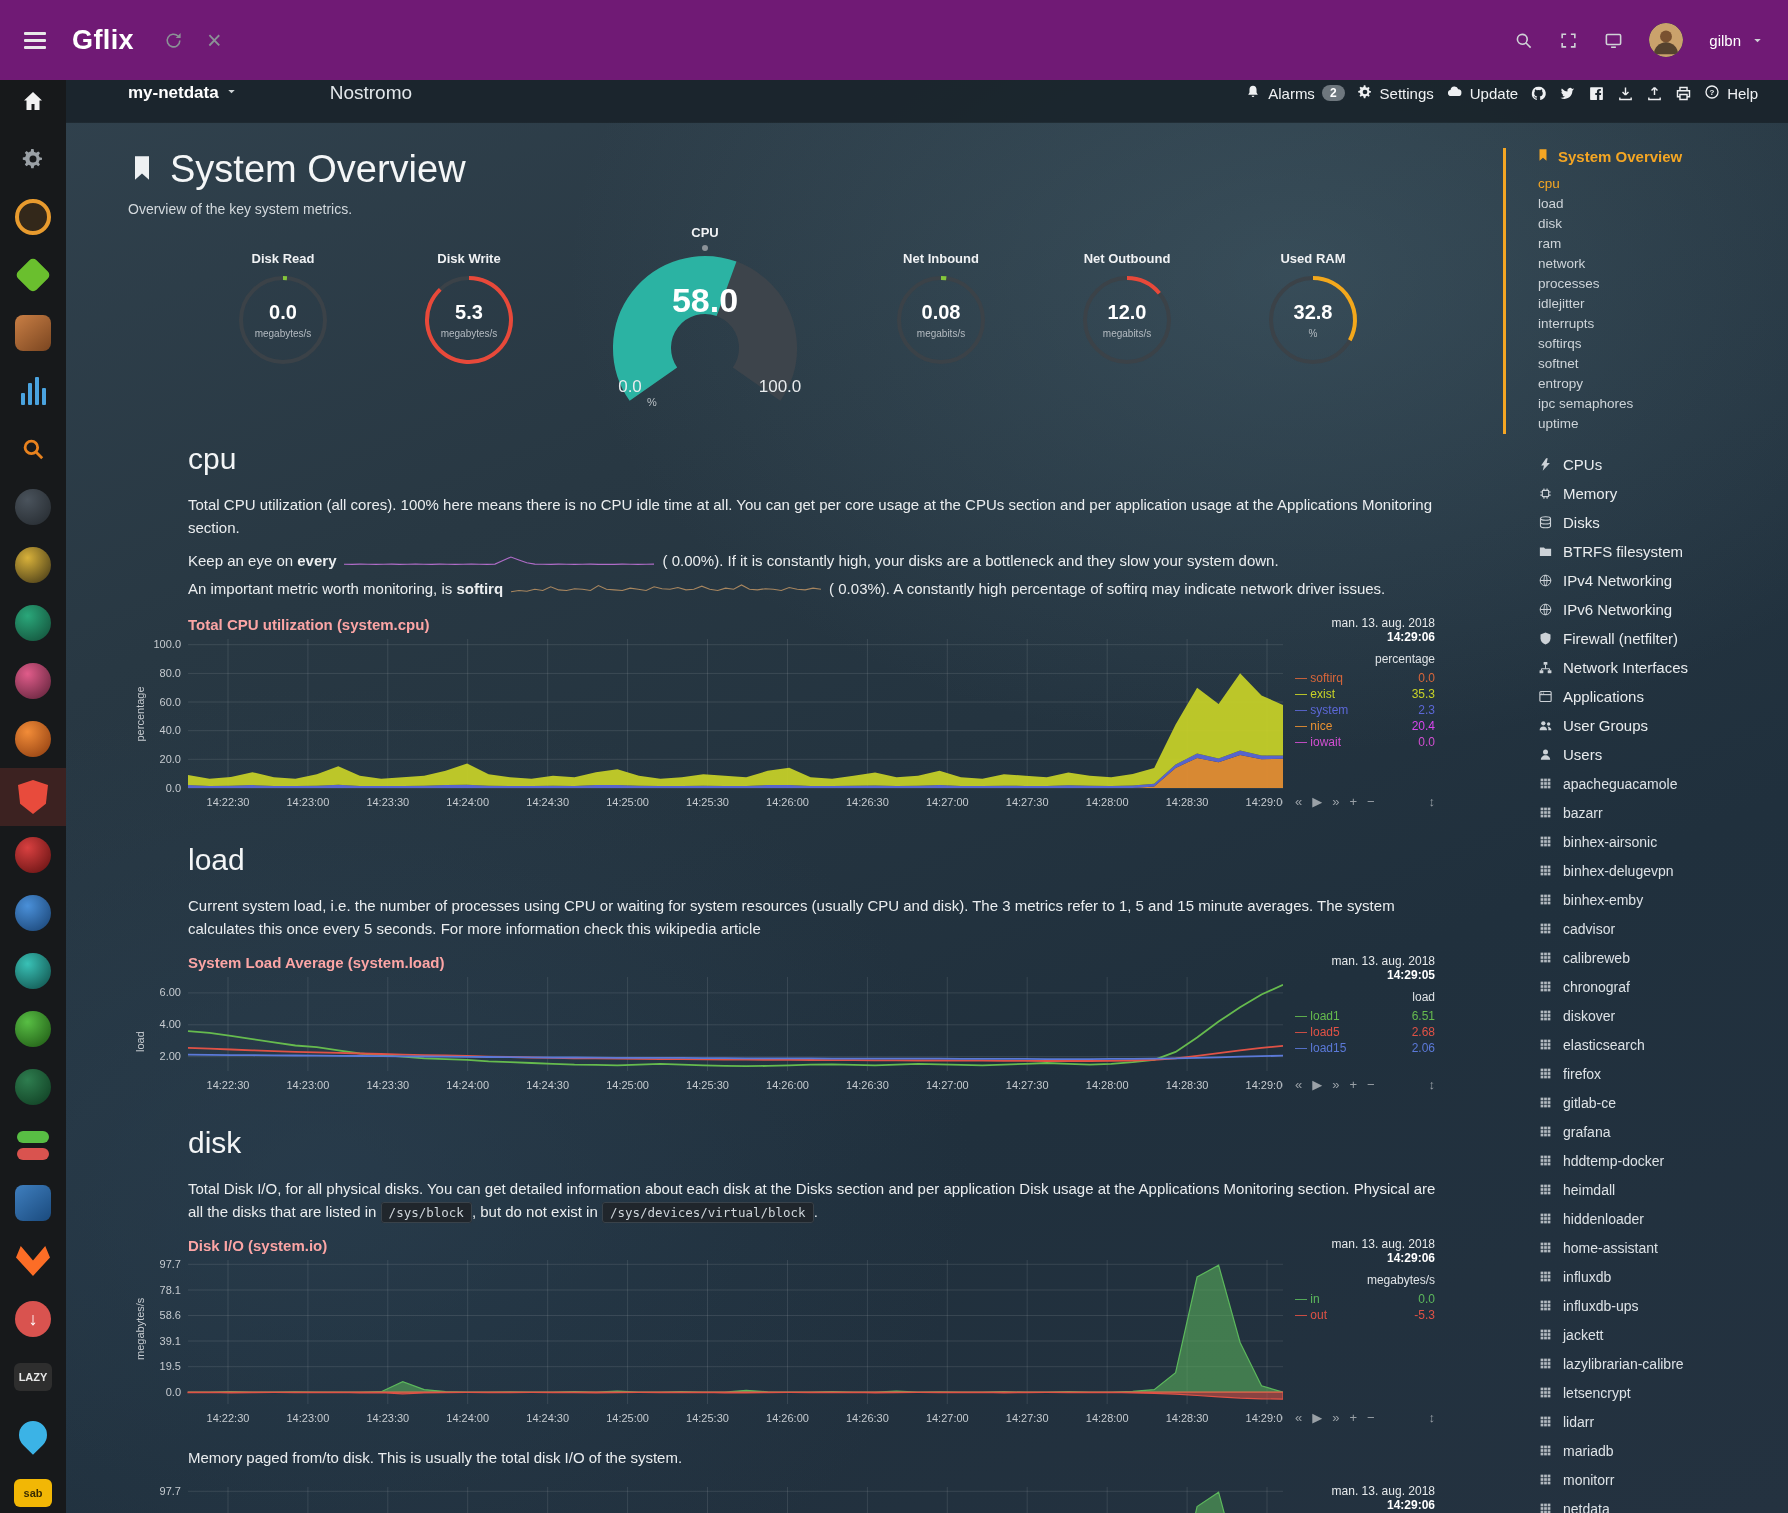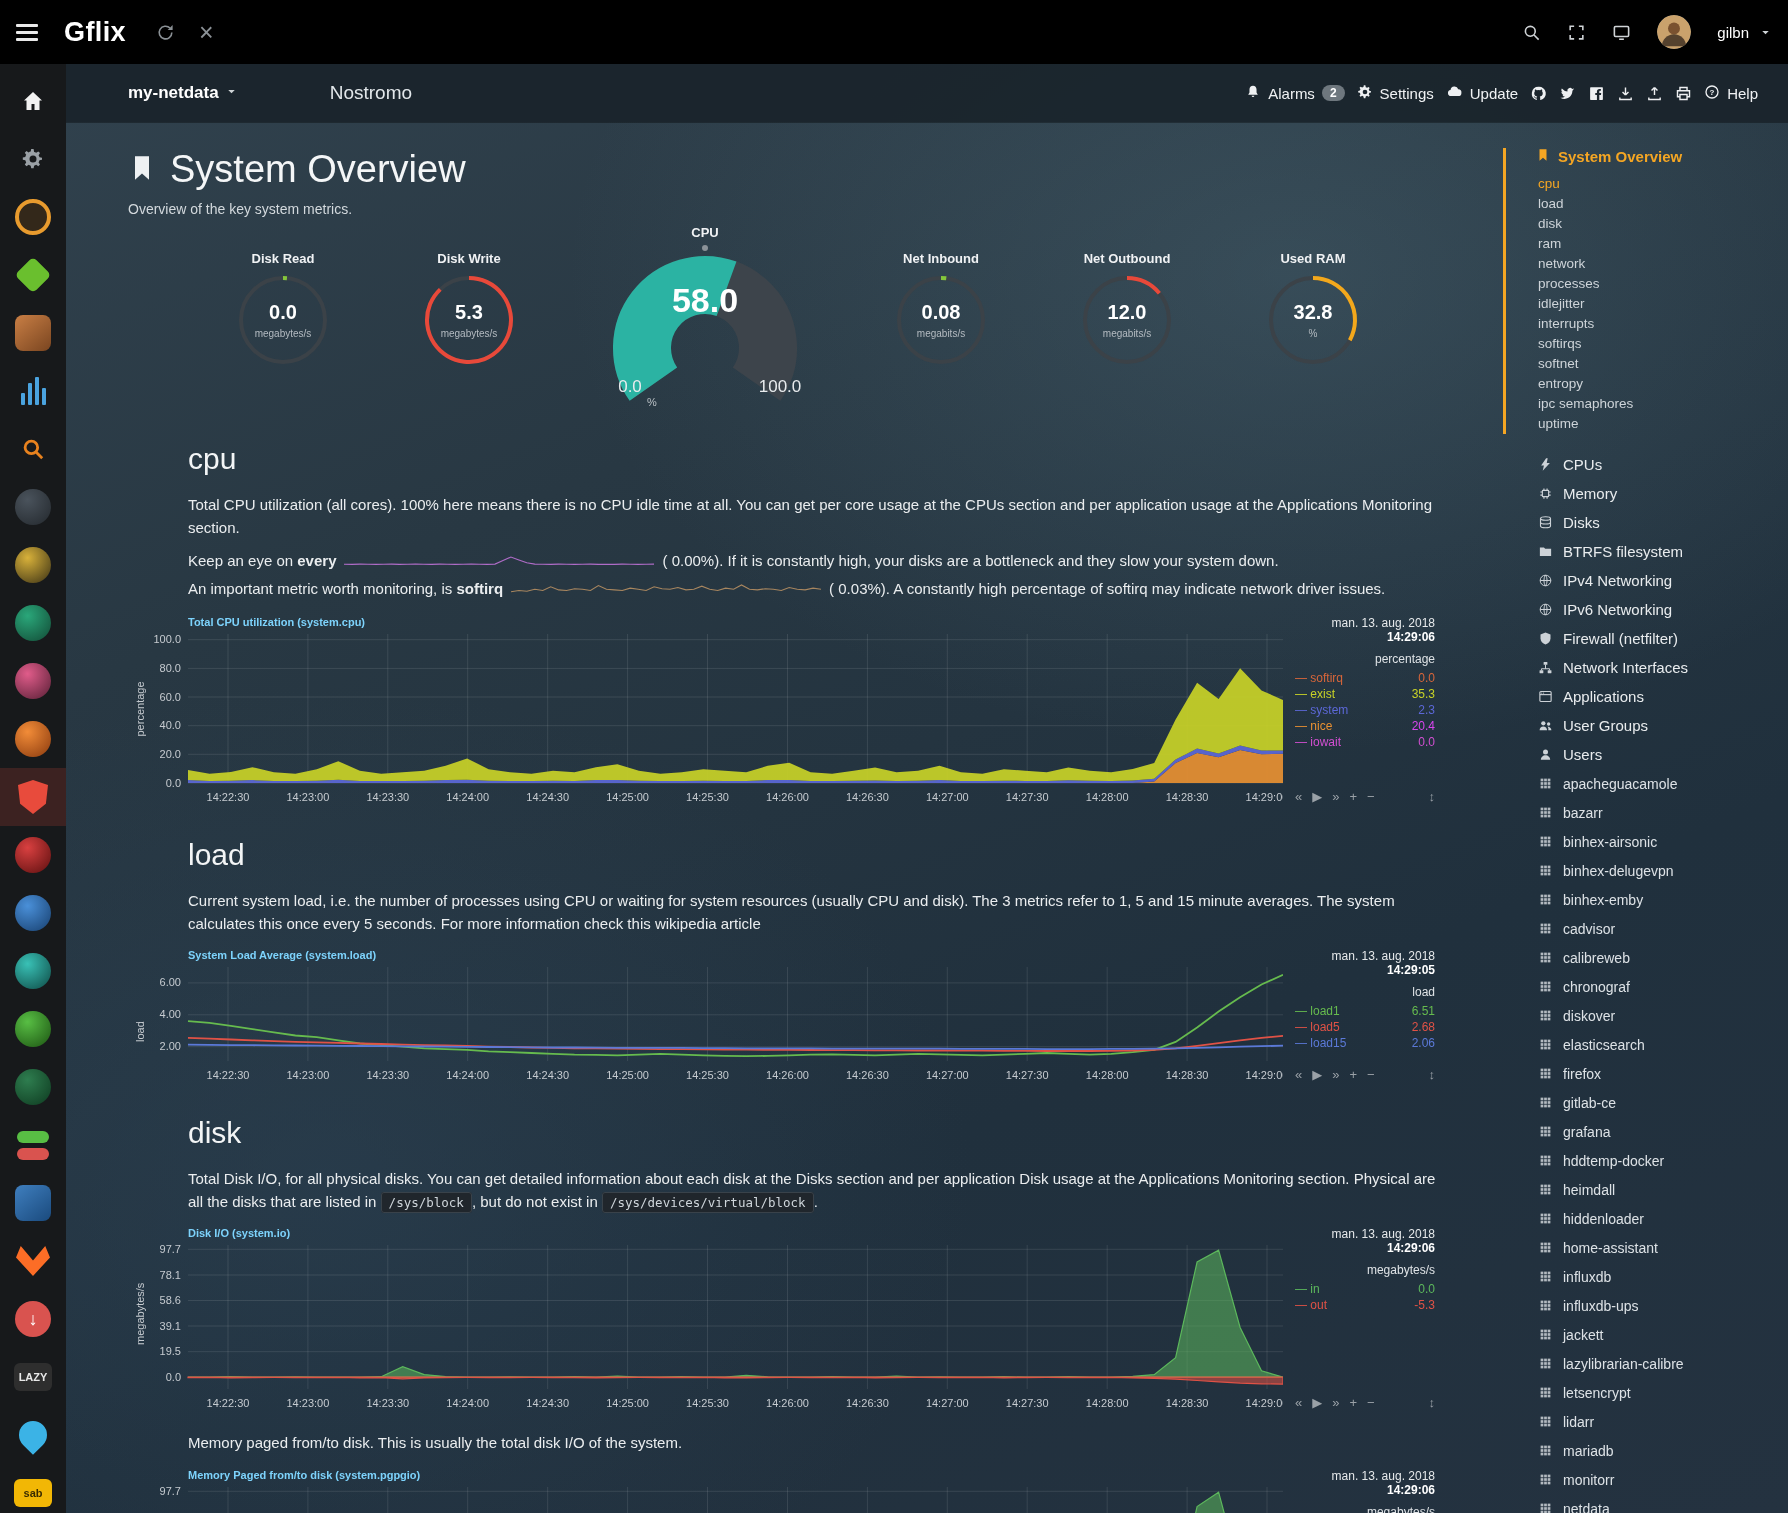--- a/index.html
+++ b/index.html
@@ -3,22 +3,22 @@
 <meta charset="utf-8">
 <style>
   html,body{margin:0;padding:0;width:1788px;height:1513px;overflow:hidden;
     font-family:"Liberation Sans",sans-serif;color:#e6e9eb;background:#1f2c38;}
   .bg{position:absolute;inset:0;
     background:
       radial-gradient(1200px 800px at 72% 18%, rgba(86,116,130,0.35), transparent 60%),
       radial-gradient(1000px 760px at 18% 78%, rgba(44,66,84,0.55), transparent 65%),
       linear-gradient(158deg,#32434f 0%,#283843 32%,#20303d 68%,#243240 100%);}
   
-  .topbar{position:absolute;top:0;left:0;right:0;height:64px;background:#000000;display:flex;
-    align-items:center;padding:0 16px;box-sizing:border-box;z-index:6;}
+  .topbar{position:absolute;top:0;left:0;right:0;height:80px;background:#701a75;display:flex;
+    align-items:center;padding:0 24px;box-sizing:border-box;z-index:6;}
   .hamburger{width:22px;display:flex;flex-direction:column;gap:4px;cursor:pointer;}
   .hamburger i{height:3px;background:#e9e9e9;border-radius:1px;display:block;}
   .brand{font-size:27px;font-weight:bold;color:#fff;margin-left:26px;letter-spacing:.4px;cursor:pointer;}
   .tb-ic{margin-left:30px;color:#8b9196;font-size:19px;line-height:1;cursor:pointer;display:inline-flex;align-items:center;}
   .tb-ic.x{font-size:25px;margin-left:24px;}
   .tb-right{margin-left:auto;display:flex;align-items:center;gap:26px;}
   .tb-right .tb-ic{margin-left:0;}
   .avatar{width:34px;height:34px;border-radius:50%;overflow:hidden;display:inline-flex;background:#3a4750;cursor:pointer;}
   .uname{color:#fff;font-size:15px;cursor:pointer;}
   .ucaret{display:inline-flex;margin-left:-16px;cursor:pointer;}
@@ -80,21 +80,21 @@
   .section h2{font-size:30px;font-weight:400;margin:0 0 18px;color:#f3f5f6;cursor:pointer;}
   .para{font-size:15px;max-width:1250px;color:#eaedef;margin:0 0 10px;line-height:1.5;}
   .metric-line{font-size:15px;margin:3px 0;color:#eaedef;line-height:24px;}
   .metric-line b{font-weight:bold;}
   .spark{display:inline-block;vertical-align:middle;margin:0 8px;}
   .code{font-family:"DejaVu Sans Mono",monospace;font-size:12.5px;background:#20262c;border:1px solid #39424a;
     border-radius:3px;padding:2px 7px;color:#cfd6db;}
   .lnk{cursor:pointer;}
   
   .chart-block{display:flex;margin-left:-55px;margin-top:14px;}
-  .ch-title{font-size:11px;font-weight:bold;color:#7dd3fc;margin:0 0 3px 55px;}
+  .ch-title{font-size:15px;font-weight:bold;color:#fca5a5;margin:0 0 3px 55px;}
   svg.plot{display:block;}
   .grid{stroke:rgba(255,255,255,.10);stroke-width:1;}
   .xt{fill:#c6cbd0;font-size:11px;font-family:"Liberation Sans",sans-serif;}
   .ch-right{width:140px;margin-left:12px;display:flex;flex-direction:column;font-size:12px;}
   .ch-date{text-align:right;color:#e6e9eb;}
   .ch-time{text-align:right;font-weight:bold;margin-bottom:8px;color:#fff;}
   .ch-unit{text-align:right;color:#dfe3e6;margin-bottom:4px;}
   .lg-row{display:flex;justify-content:space-between;line-height:16px;font-size:12px;cursor:pointer;}
   .ch-controls{margin-top:auto;display:flex;align-items:center;gap:10px;color:#9aa1a7;font-size:13px;padding-bottom:4px;}
   .ch-controls span{cursor:pointer;}
@@ -1281,21 +1281,20 @@
             <span>»</span>
             <span>+</span>
             <span>−</span>
             <span class="rs">↕</span>
           </div>
         </div>
       </div>
     <p class="para" style="margin-top:18px">Memory paged from/to disk. This is usually the total disk I/O of the system.</p>
     <div class="chart-block">
         <div class="ch-left">
-          <div class="ch-title">Memory Paged from/to disk (system.pgpgio)</div>
           <svg class="plot" width="1150" height="172">
             <line class="grid" x1="95.0" y1="3" x2="95.0" y2="147"></line>
             <text class="xt" text-anchor="middle" x="95.0" y="165">14:22:30</text>
             <line class="grid" x1="174.9" y1="3" x2="174.9" y2="147"></line>
             <text class="xt" text-anchor="middle" x="174.9" y="165">14:23:00</text>
             <line class="grid" x1="254.8" y1="3" x2="254.8" y2="147"></line>
             <text class="xt" text-anchor="middle" x="254.8" y="165">14:23:30</text>
             <line class="grid" x1="334.7" y1="3" x2="334.7" y2="147"></line>
             <text class="xt" text-anchor="middle" x="334.7" y="165">14:24:00</text>
             <line class="grid" x1="414.7" y1="3" x2="414.7" y2="147"></line>

